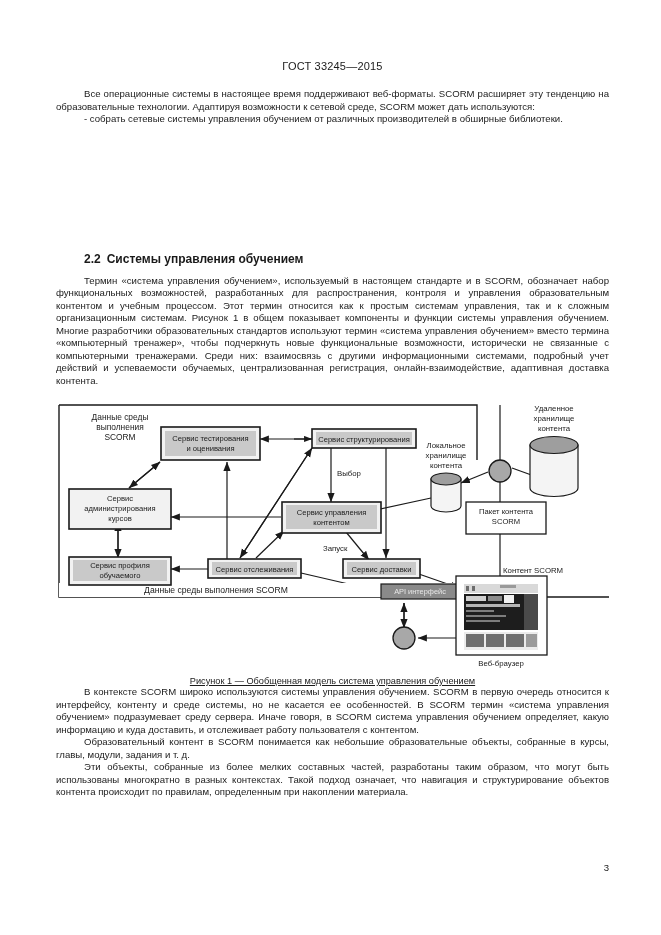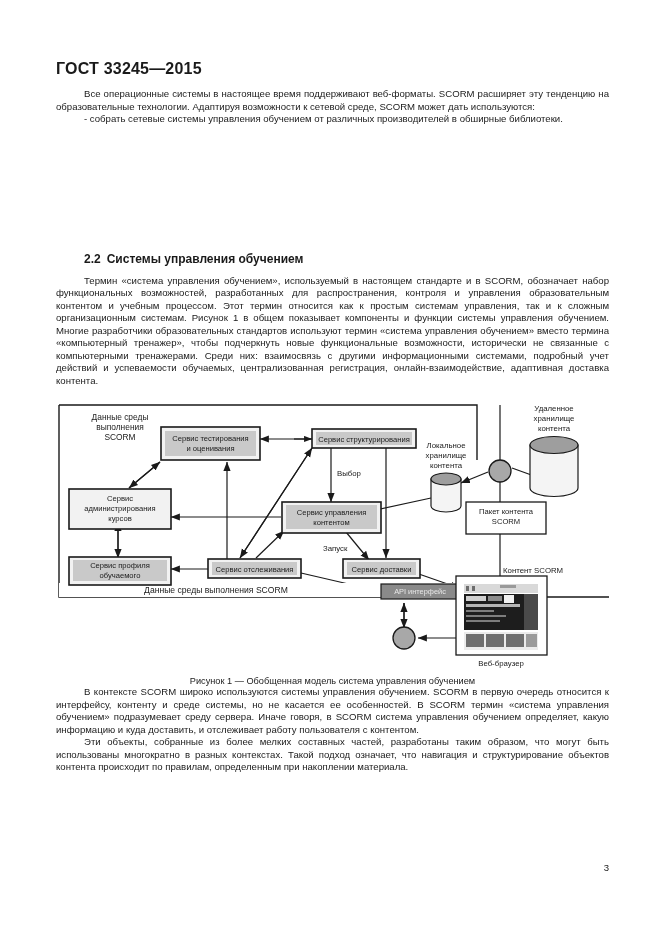--- a/index.html
+++ b/index.html
@@ -21,23 +21,23 @@
     inset: 0;
     background: #ffffff;
   }
 
   
   .doc-header {
     position: absolute;
     top: 60px;
     left: 56px;
     right: 52px;
-    text-align: left;
-    font-size: 16px;
-    font-weight: bold;
+    text-align: center;
+    font-size: 11px;
+    font-weight: normal;
     letter-spacing: 0.2px;
   }
 
   
   .col {
     position: absolute;
     left: 56px;
     width: 553px;
     font-size: 9.6px;
     line-height: 12.55px;
@@ -81,20 +81,21 @@
     width: 553px;
     height: 272px;
   }
   .fig-caption {
     position: absolute;
     left: 0;
     top: 278px;
     width: 553px;
     text-align: center;
     font-size: 9.2px;
+    text-decoration: underline;
   }
 
   svg { display: block; }
 
   
   .page-num {
     position: absolute;
     right: 52px;
     bottom: 62px;
     font-size: 9.6px;
@@ -310,18 +311,19 @@
         <text x="445" y="268" font-size="7.8" text-anchor="middle" fill="#1a1a1a">Веб-браузер</text>
 
       </svg>
     </div>
 
     <div class="fig-caption">Рисунок 1 — Обобщенная модель система управления обучением</div>
   </div>
 
   <div class="col" id="block-3">
     <p class="ind">В контексте SCORM широко используются системы управления обучением. SCORM в первую очередь относится к интерфейсу, контенту и среде системы, но не касается ее особенностей. В SCORM термин «система управления обучением» подразумевает среду сервера. Иначе говоря, в SCORM система управления обучением определяет, какую информацию и куда доставить, и отслеживает работу пользователя с контентом.</p>
+    <p class="ind">Образовательный контент в SCORM понимается как небольшие образовательные объекты, собранные в курсы, главы, модули, задания и т. д.</p>
     <p class="ind">Эти объекты, собранные из более мелких составных частей, разработаны таким образом, что могут быть использованы многократно в разных контекстах. Такой подход означает, что навигация и структурирование объектов контента происходит по правилам, определенным при накоплении материала.</p>
   </div>
 
   <div class="page-num">3</div>
 
 </div>
 
 </body></html>

